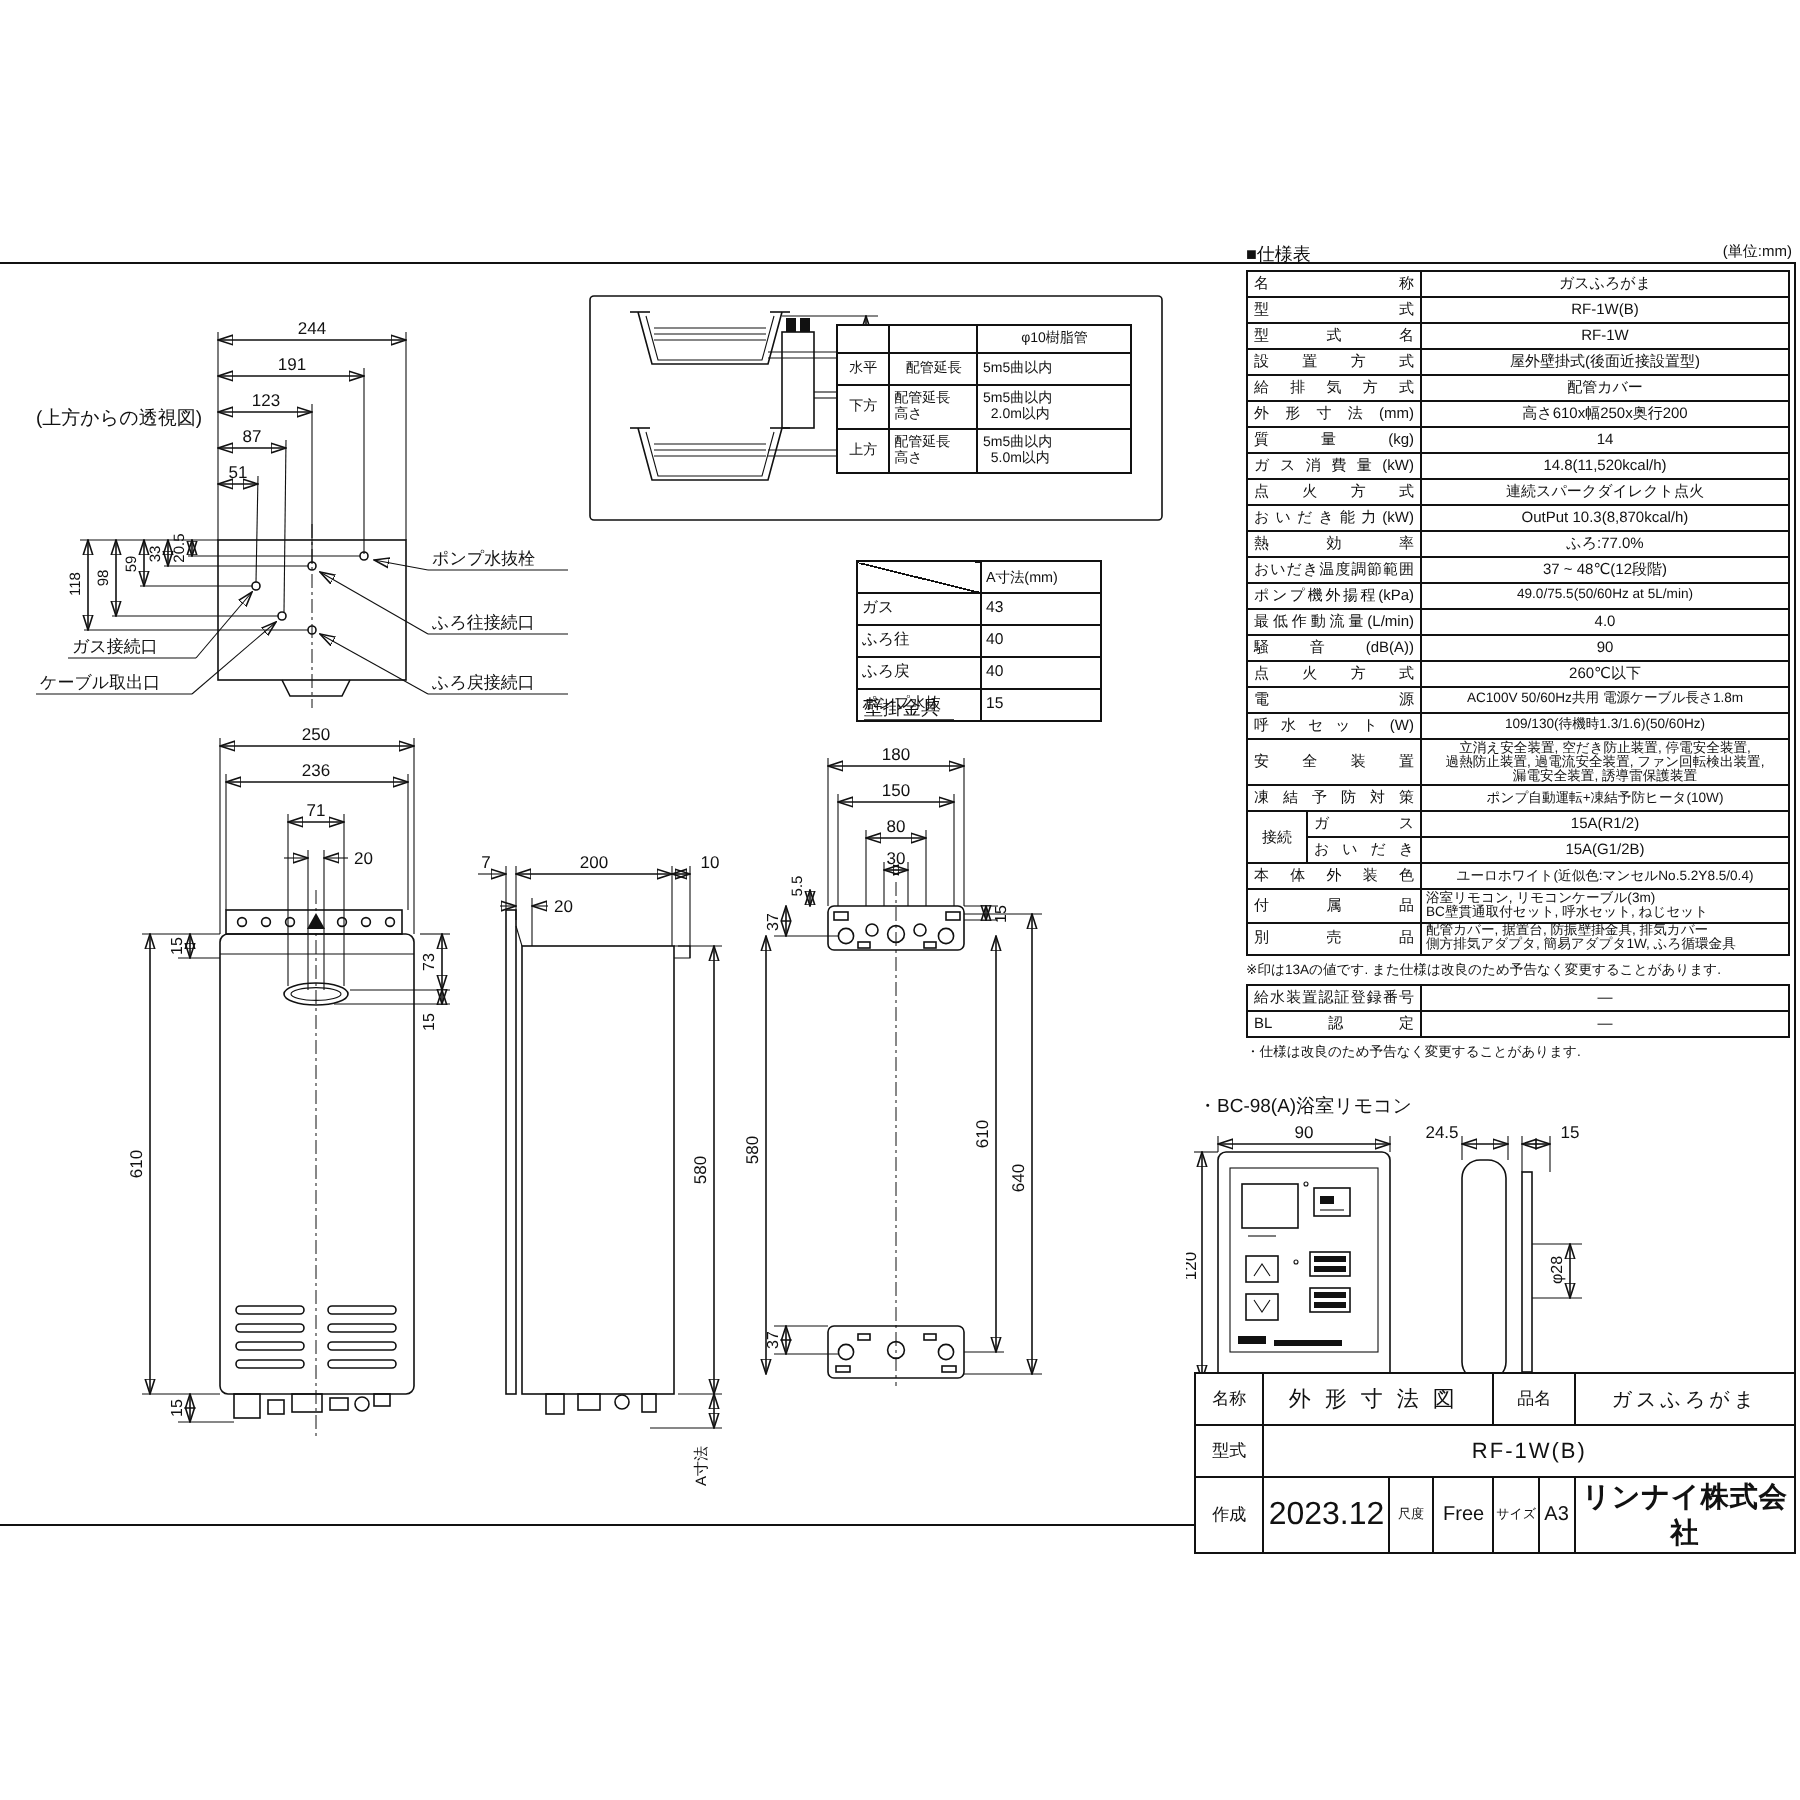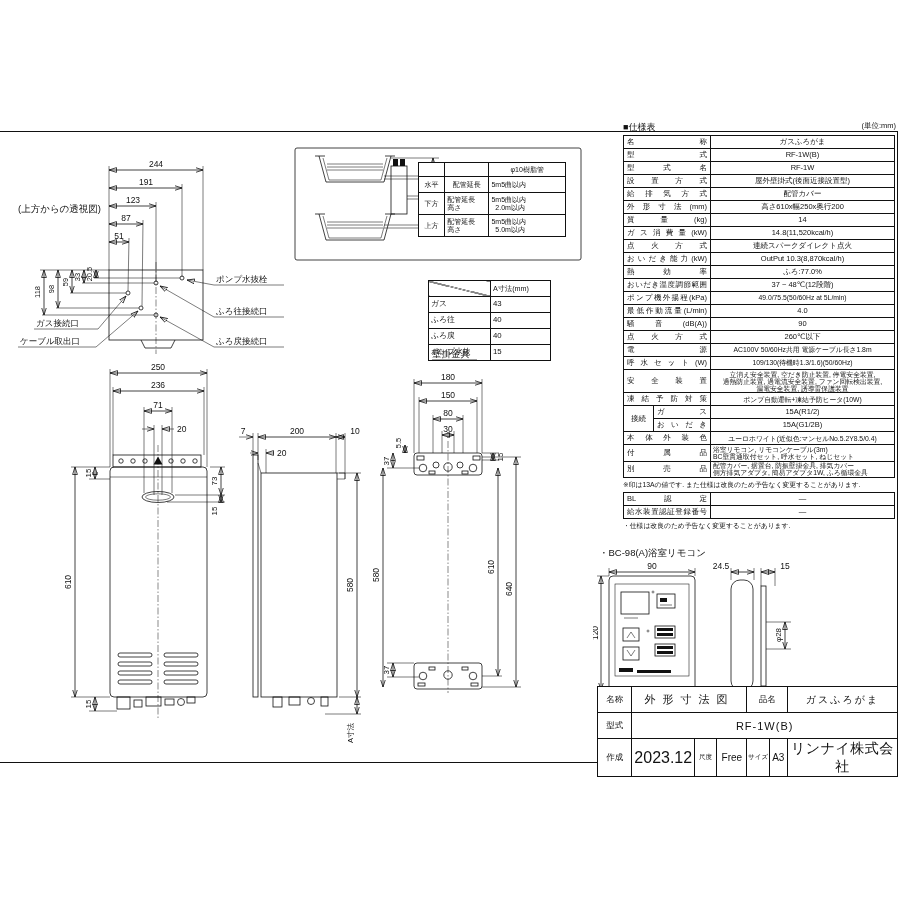--- a/index.html
+++ b/index.html
@@ -38,21 +38,21 @@
   .pre{white-space:pre-line}
   .note{font-size:6.8px;margin:2px 0;white-space:nowrap}
   
   .tblock{width:301px;background:#fff;border:1.5px solid #111}
   .tblock td{text-align:center;vertical-align:middle}
   .tblock .lbl{font-size:8.5px}
   .tblock .big{font-size:11px;letter-spacing:7px}
   .tblock .big2{font-size:10px;letter-spacing:2px}
   .tblock .mdl{font-size:11px;letter-spacing:1px}
   .tblock .sm{font-size:6.5px;padding:0}
-  .tblock .co{font-size:14px;font-weight:normal;letter-spacing:0.5px}
+  .tblock .co{font-size:14px;font-weight:bold;letter-spacing:0.5px}
   .pagenum{font-size:7px}
   .rtitle{font-size:9.5px}
 </style>
 </head>
 <body>
 
 <div id="stage">
 
   <svg width="0" height="0" style="position:absolute">
     <defs>
@@ -543,25 +543,25 @@
       </tbody>
     </table>
     <div class="note">※印は13Aの値です. また仕様は改良のため予告なく変更することがあります.</div>
     <table class="spec">
       <colgroup>
           <col style="width:87px">
           <col>
         </colgroup>
       <tbody>
         <tr>
+            <td class="lab">給水装置認証登録番号</td>
+            <td class="val">―</td>
+          </tr>
+        <tr>
             <td class="lab">BL認定</td>
-            <td class="val">―</td>
-          </tr>
-        <tr>
-            <td class="lab">給水装置認証登録番号</td>
             <td class="val">―</td>
           </tr>
       </tbody>
     </table>
     <div class="note">・仕様は改良のため予告なく変更することがあります.</div>
   </div>
 
   <div class="abs rtitle" style="left:599px;top:547px">・BC-98(A)浴室リモコン</div>
   <svg class="abs" style="left:593px;top:562px" width="302" height="138">
 

